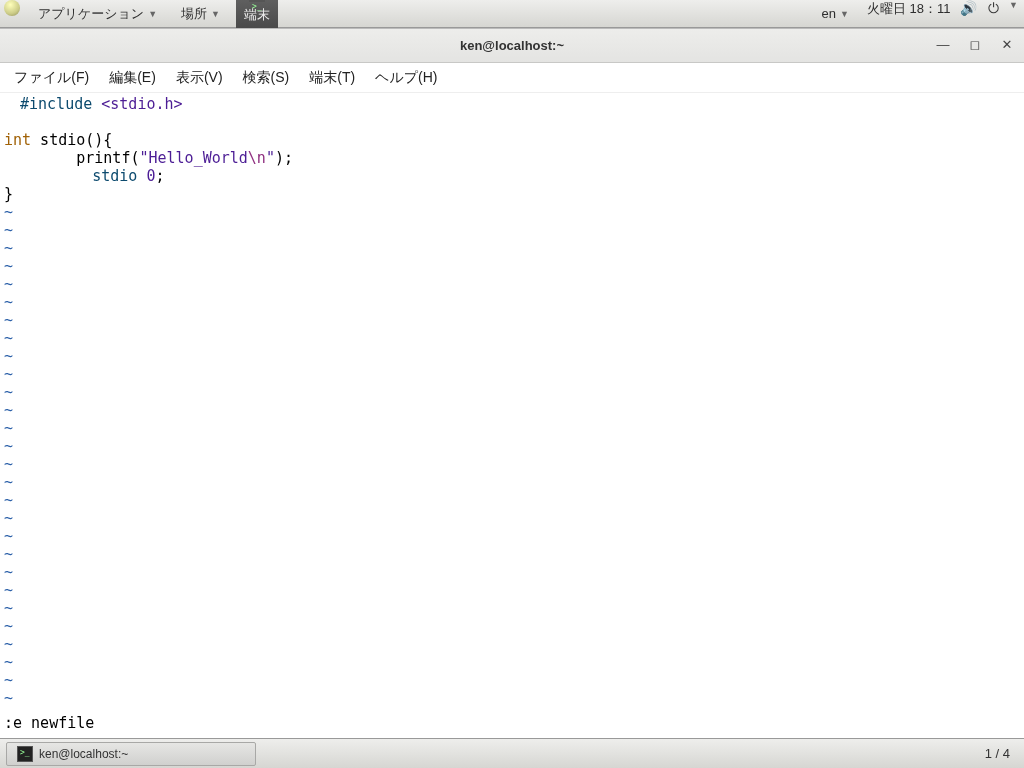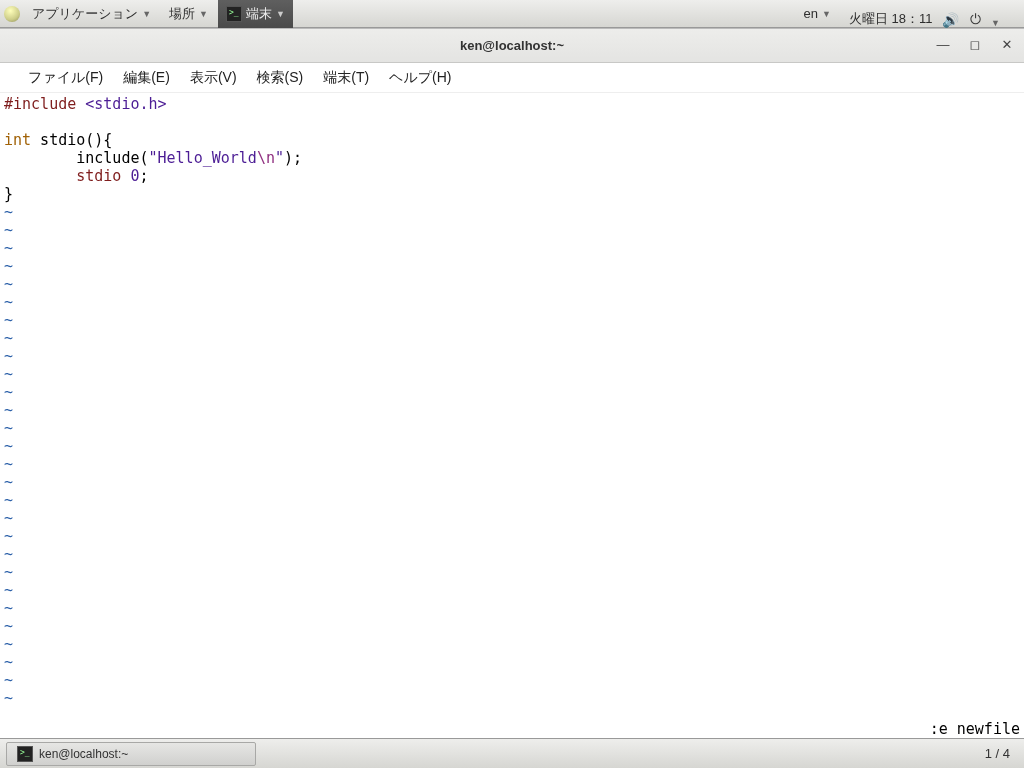--- a/index.html
+++ b/index.html
@@ -9,24 +9,24 @@
 
 .top-panel {
   height: 28px;
   background: linear-gradient(#eeeeec, #d6d6d2);
   border-bottom: 1px solid #999;
   display: flex;
   align-items: center;
   font-size: 13px;
   color: #2e2e2e;
 }
-.top-panel .left { display: flex; align-items: center; gap: 2px; }
-.top-panel .right { margin-left: auto; display: flex; align-items: flex-end; gap: 10px; padding-right: 24px; }
+.top-panel .left { display: flex; align-items: flex-start; gap: 8px; }
+.top-panel .right { margin-left: auto; display: flex; align-items: flex-start; gap: 10px; padding-right: 6px; }
 .panel-item { padding: 0 8px; height: 28px; display: flex; align-items: center; gap: 4px; cursor: pointer; }
-.panel-item.active { background: linear-gradient(#5f5f5f,#4a4a4a); color: #eee; }
+.panel-item.active { background: linear-gradient(#5f5f5f,#4a4a4a); color: #eee; flex-direction: column; }
 .dropdown-arrow { font-size: 9px; color: #666; }
 .panel-item.active .dropdown-arrow { color: #ccc; }
 .gnome-logo { width:16px; height:16px; margin-left:4px; margin-right:2px; background: radial-gradient(circle at 40% 30%, #ffb, #cc8 60%, #885); border-radius:50%; }
 .term-icon-small { width:16px; height:16px; background:#222; border:1px solid #555; position:relative; }
 .term-icon-small::before { content:">_"; color:#9f9; font-size:8px; position:absolute; top:1px; left:2px; font-family:monospace; }
 .vol-icon, .power-icon { font-size:14px; color:#3a3a3a; }
 
 
 .window { flex:1; display:flex; flex-direction:column; background:#fff; border-top:1px solid #bbb; }
 .titlebar {
@@ -36,40 +36,40 @@
   position:relative;
   border-bottom:1px solid #c8c8c6;
 }
 .titlebar-title { font-weight:bold; font-size:13px; color:#333; }
 .win-controls { position:absolute; right:8px; top:6px; display:flex; gap:14px; }
 .win-btn { width:18px; height:18px; display:flex; align-items:center; justify-content:center; font-size:13px; color:#444; cursor:pointer; }
 
 .menubar {
   height:30px; background:#fff;
   display:flex; align-items:center; gap:4px;
-  padding:0 20px; font-size:14px; color:#222;
+  padding:0 6px; font-size:14px; color:#222;
   border-bottom:1px solid #eee;
 }
 .menu-item { padding:4px 8px; cursor:pointer; }
 
 
 .editor {
   flex:1; background:#fff; font-family:"DejaVu Sans Mono","Liberation Mono",monospace;
   font-size:15px; line-height:18px; color:#000;
   padding:2px 4px 0 4px; white-space:pre; overflow:hidden;
   display:flex; flex-direction:column;
 }
 .code-lines { flex:0 0 auto; }
 .tilde-lines { flex:1 1 auto; overflow:hidden; }
 .tilde { color:#2a5fa8; }
-.k-brown { color:#7f1d1d; }
+.k-brown { color:#0c4a6e;margin-left:16px; }
 .k-green { color:#a16207; }
 .k-red   { color:#4c1d95; }
 .k-magenta { color:#903080; }
-.cmdline { flex:0 0 auto; padding-bottom:0;text-align:right; }
+.cmdline { flex:0 0 auto; padding-bottom:6px; }
 
 
 .bottom-panel {
   height:30px; background:linear-gradient(#eeeeec,#d6d6d2);
   border-top:1px solid #999;
   display:flex; align-items:center; padding:0 6px;
 }
 .task-button {
   height:24px; display:flex; align-items:center; gap:6px;
   background:linear-gradient(#e6e6e4,#d0d0ce);
@@ -126,21 +126,21 @@
     <div class="menu-item">表示(V)</div>
     <div class="menu-item">検索(S)</div>
     <div class="menu-item">端末(T)</div>
     <div class="menu-item">ヘルプ(H)</div>
   </div>
 
   <div class="editor">
     <div class="code-lines"><span class="k-brown">#include</span> <span class="k-red">&lt;stdio.h&gt;</span>
 <span> </span>
 <span class="k-green">int</span><span> stdio(){</span>
-<span>        include(</span><span class="k-red">"Hello_World</span><span class="k-magenta">\n</span><span class="k-red">"</span><span>);</span>
+<span>        printf(</span><span class="k-red">"Hello_World</span><span class="k-magenta">\n</span><span class="k-red">"</span><span>);</span>
 <span>        </span><span class="k-brown">stdio</span><span> </span><span class="k-red">0</span><span>;</span>
 <span>}</span>
 </div>
     <div class="tilde-lines" id="tildes"><div class="tilde">~</div><div class="tilde">~</div><div class="tilde">~</div><div class="tilde">~</div><div class="tilde">~</div><div class="tilde">~</div><div class="tilde">~</div><div class="tilde">~</div><div class="tilde">~</div><div class="tilde">~</div><div class="tilde">~</div><div class="tilde">~</div><div class="tilde">~</div><div class="tilde">~</div><div class="tilde">~</div><div class="tilde">~</div><div class="tilde">~</div><div class="tilde">~</div><div class="tilde">~</div><div class="tilde">~</div><div class="tilde">~</div><div class="tilde">~</div><div class="tilde">~</div><div class="tilde">~</div><div class="tilde">~</div><div class="tilde">~</div><div class="tilde">~</div><div class="tilde">~</div></div>
     <div class="cmdline">:e newfile</div>
   </div>
 </div>
 
 <div class="bottom-panel">
   <div class="task-button">

